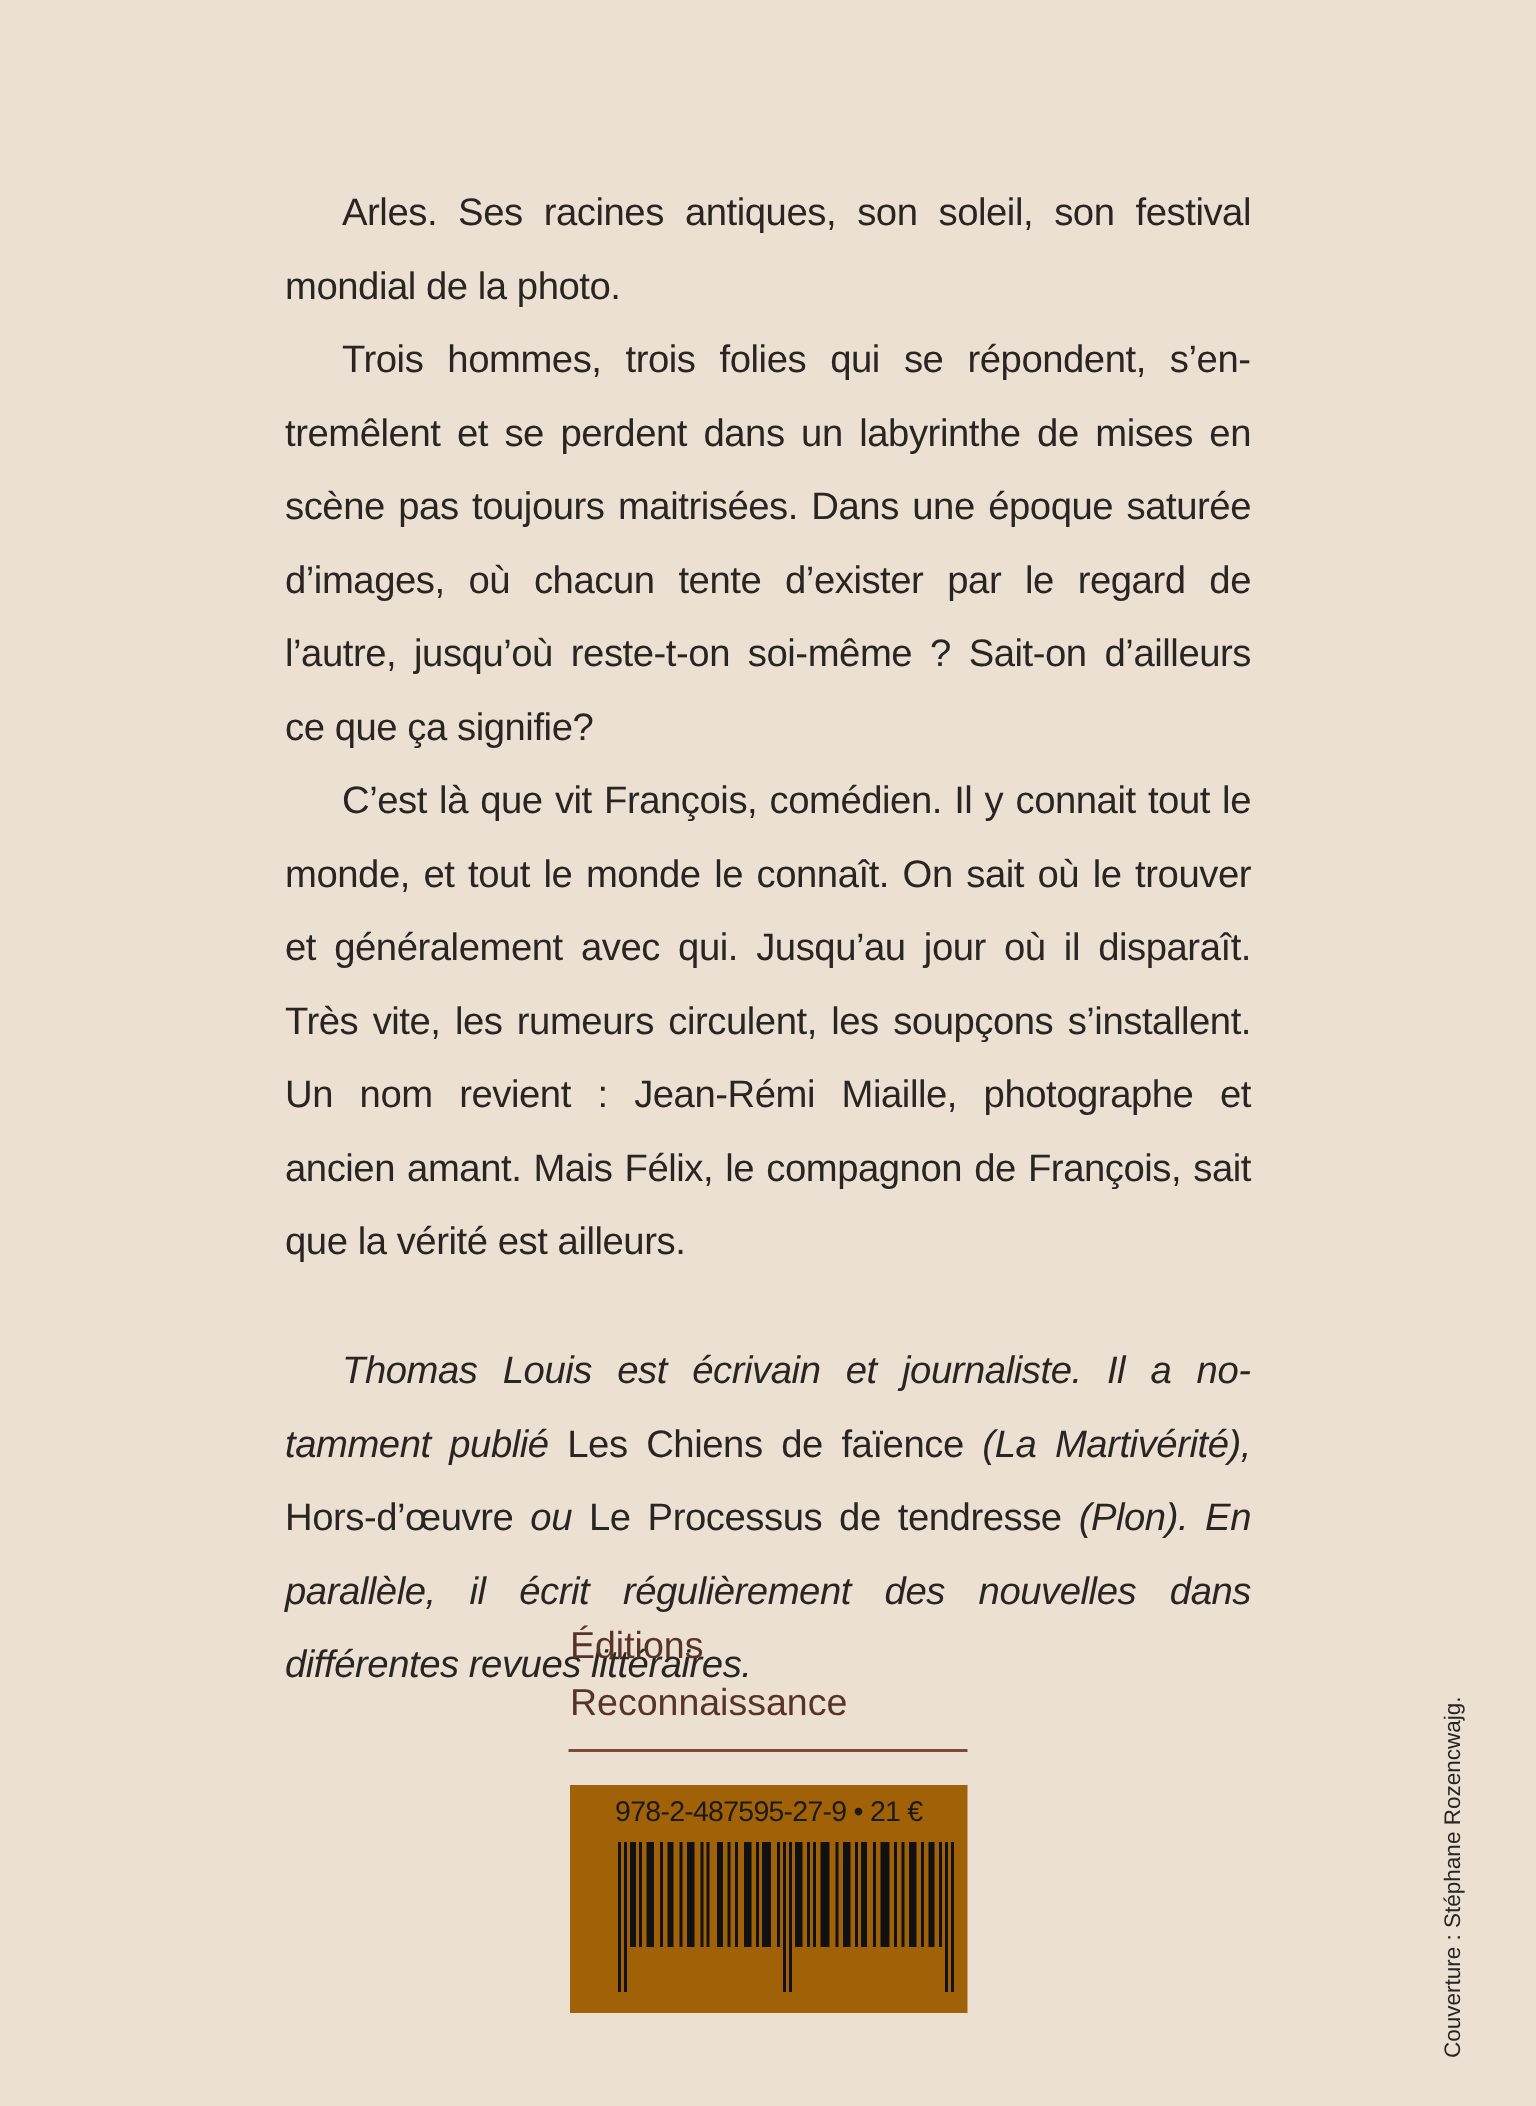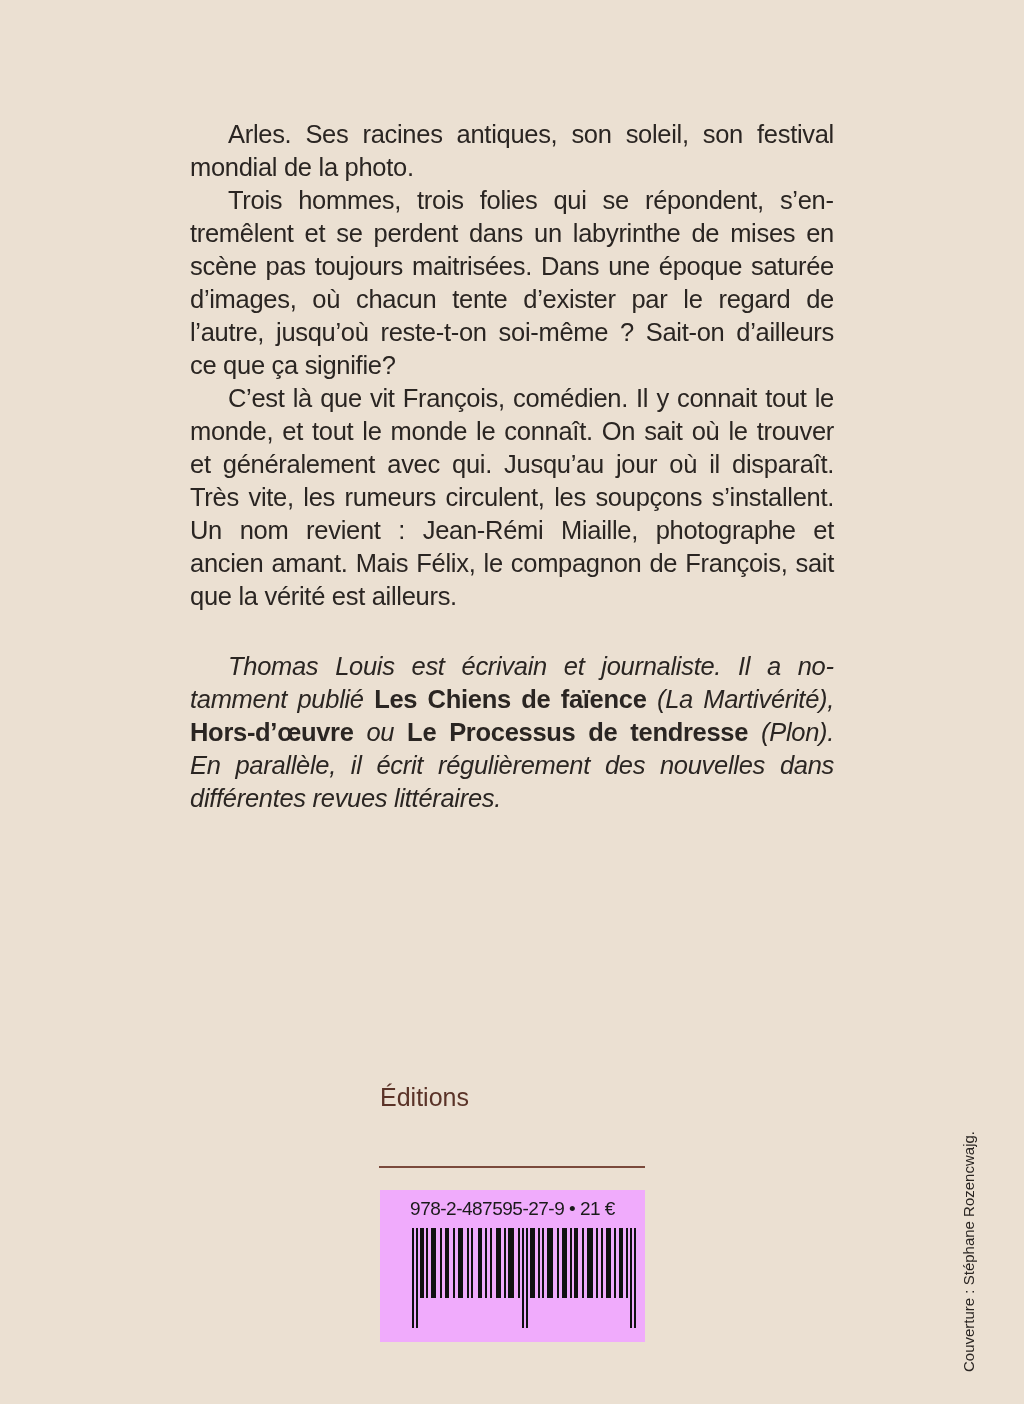--- a/index.html
+++ b/index.html
@@ -5,39 +5,39 @@
   html, body { margin: 0; padding: 0; }
   body {
     width: 1024px; height: 1404px;
     background: #ebe0d2;
     position: relative; overflow: hidden;
     font-family: "Liberation Sans", "DejaVu Sans", sans-serif;
     color: #2a2522;
   }
   .text-block {
     position: absolute; left: 190px; top: 118px; width: 644px;
-    font-size: 25.5px; line-height: 33px;
+    font-size: 25.5px; line-height: 49px;
     text-align: justify; hyphens: manual;
     letter-spacing: -0.3px;
   }
   .text-block p { margin: 0; text-indent: 38px; }
   .bio { margin-top: 36.8px !important; font-style: italic; }
-  .bio .title { font-style: normal; font-weight: bold; }
+  .bio .title { font-style: normal; }
   .publisher {
     position: absolute; left: 380px; top: 1078px; width: 265px;
     text-align: left; color: #5a3328;
     font-size: 25px; line-height: 38px;
   }
   .rule {
     position: absolute; left: 379px; top: 1166px; width: 266px; height: 2px;
     background: #7a4a3c;
   }
   .barcode-box {
     position: absolute; left: 380px; top: 1190px; width: 265px; height: 152px;
-    background: #f0abfc;
+    background: #a16207;
   }
   .isbn-top {
     position: absolute; left: 0; right: 0; top: 8px; text-align: center;
     font-size: 19px; letter-spacing: -0.5px; color: #1a1a1a;
   }
   .bars {
     position: absolute; left: 32px; top: 38px; width: 225px; height: 100px;
   }
   .isbn-digits {
     position: absolute; left: 6px; top: 98px; width: 252px;
@@ -55,20 +55,21 @@
 
 <div class="text-block">
   <p>Arles. Ses racines antiques, son soleil, son festival mondial de la photo.</p>
   <p>Trois hommes, trois folies qui se répondent, s’en­tremêlent et se perdent dans un labyrinthe de mises en scène pas toujours maitrisées. Dans une époque saturée d’images, où chacun tente d’exister par le regard de l’autre, jusqu’où reste-t-on soi-même ? Sait-on d’ailleurs ce que ça signifie?</p>
   <p>C’est là que vit François, comédien. Il y connait tout le monde, et tout le monde le connaît. On sait où le trouver et généralement avec qui. Jusqu’au jour où il disparaît. Très vite, les rumeurs circulent, les soup­çons s’installent. Un nom revient : Jean-Rémi Miaille, photographe et ancien amant. Mais Félix, le compa­gnon de François, sait que la vérité est ailleurs.</p>
   <p class="bio"><span>Thomas Louis est écrivain et journaliste. Il a no­tamment publié </span><span class="title">Les Chiens de faïence</span><span> (La Marti­vérité), </span><span class="title">Hors-d’œuvre</span><span> ou </span><span class="title">Le Processus de tendresse</span><span> (Plon). En parallèle, il écrit régulièrement des nou­velles dans différentes revues littéraires.</span></p>
 </div>
 
 <div class="publisher">
   <div>Éditions</div>
+  <div>Reconnaissance</div>
 </div>
 
 <div class="rule"></div>
 
 <div class="barcode-box">
   <div class="isbn-top">978-2-487595-27-9 • 21 €</div>
   <svg class="bars" viewBox="0 0 225 100" preserveAspectRatio="none">
     <g fill="#111">
       <rect x="0" y="0" width="2" height="100"></rect>
       <rect x="4" y="0" width="2" height="100"></rect>

